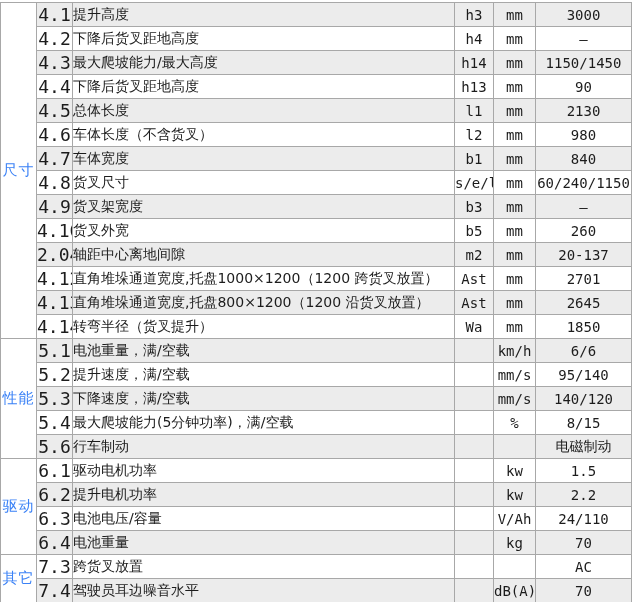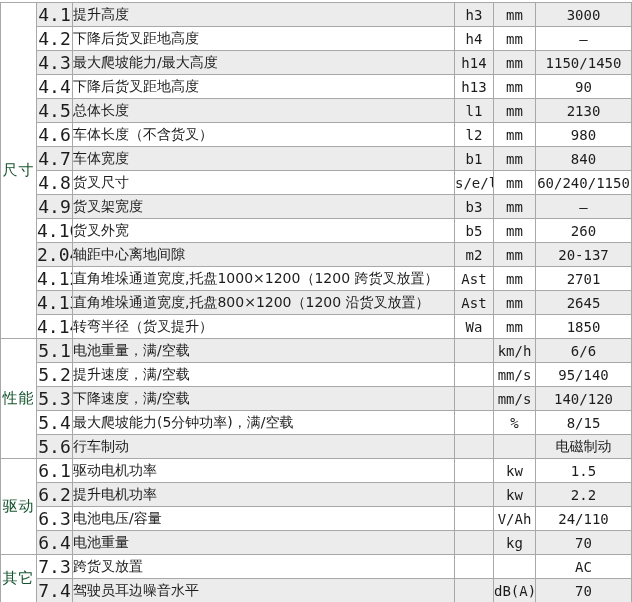--- a/index.html
+++ b/index.html
@@ -33,21 +33,21 @@
     overflow: hidden;
     vertical-align: middle;
   }
   tr.stripe td { background: #ececec; }
   tr.plain  td { background: #ffffff; }
   td.group {
     background: #ffffff !important;
     text-align: center;
     font-size: 15px;
     letter-spacing: 1px;
-    color: #14532d;
+    color: #3b82f6;
     margin-left: 26px;
   }
   td.num {
     text-align: center;
     font-family: "DejaVu Sans Mono", "Liberation Mono", monospace;
     font-size: 18px;
   }
   td.desc {
     text-align: left;
     padding-left: 6px;

